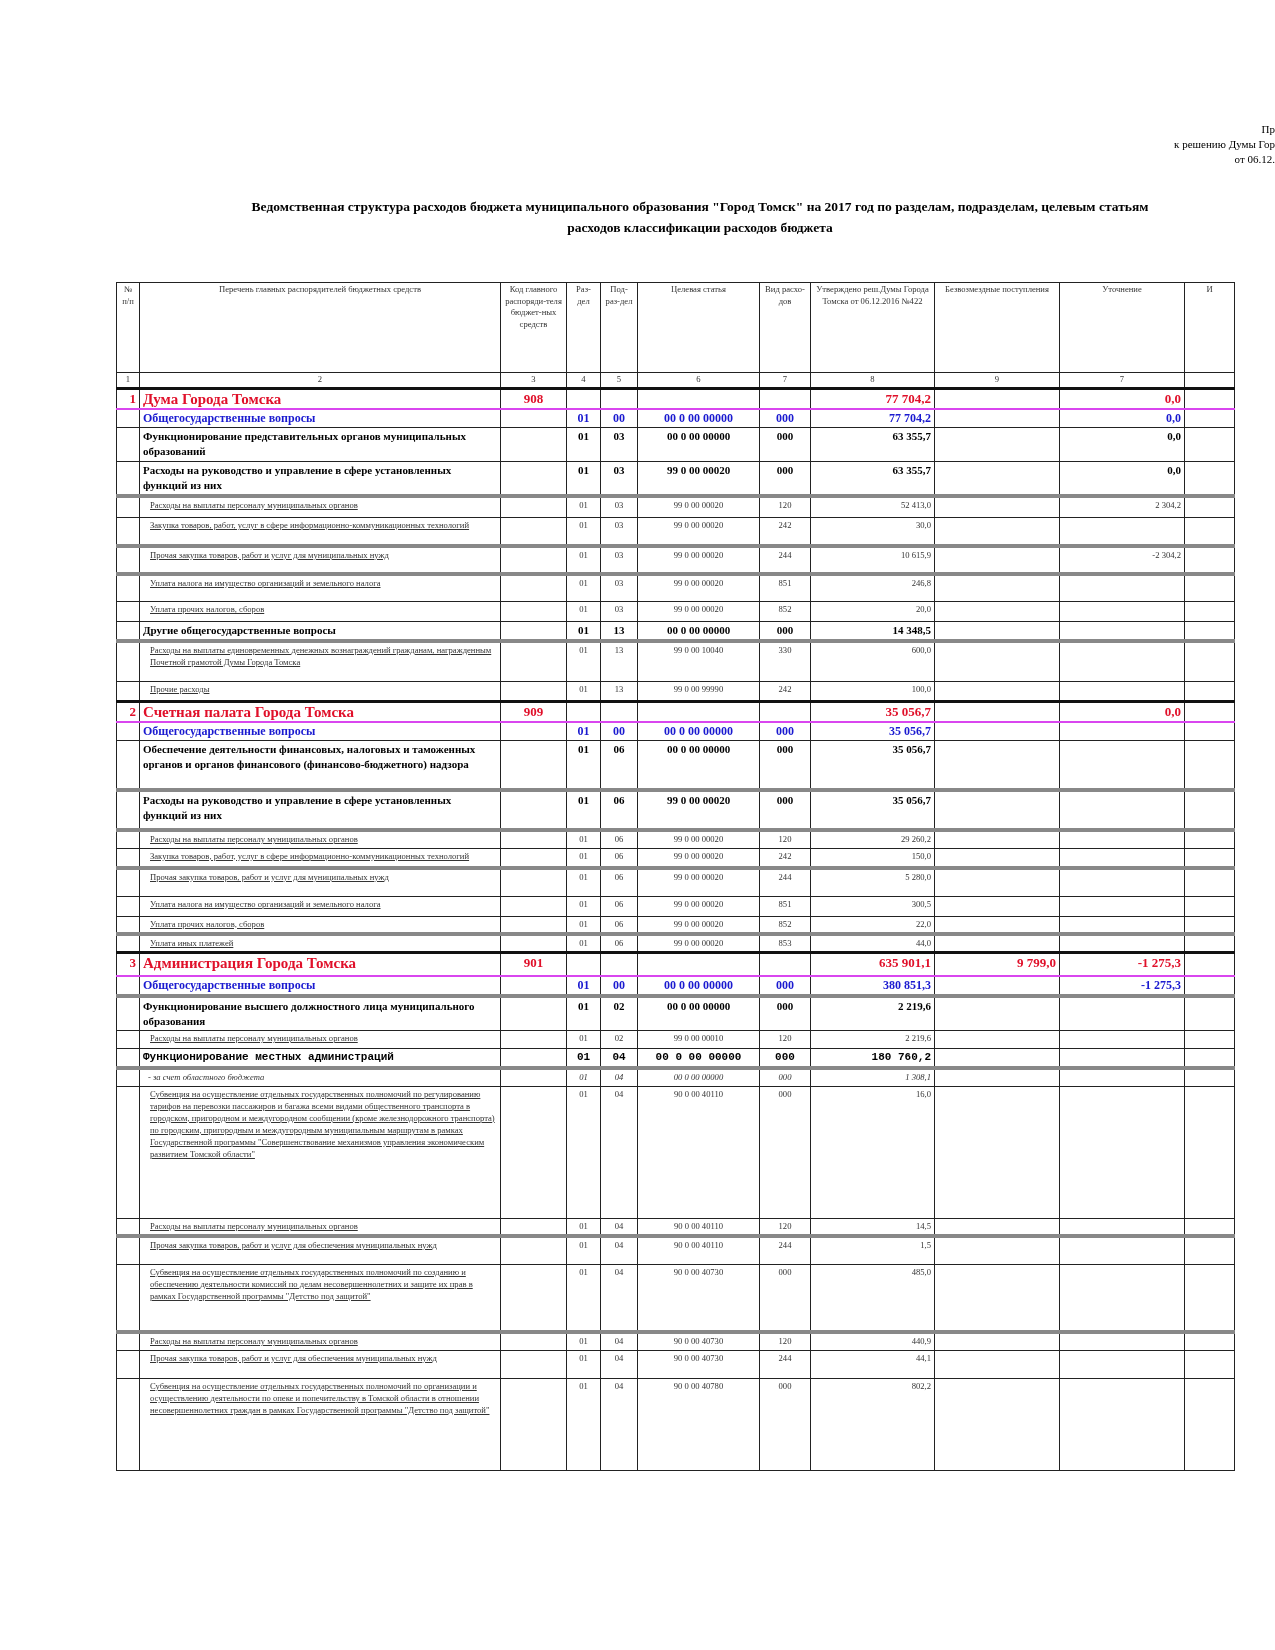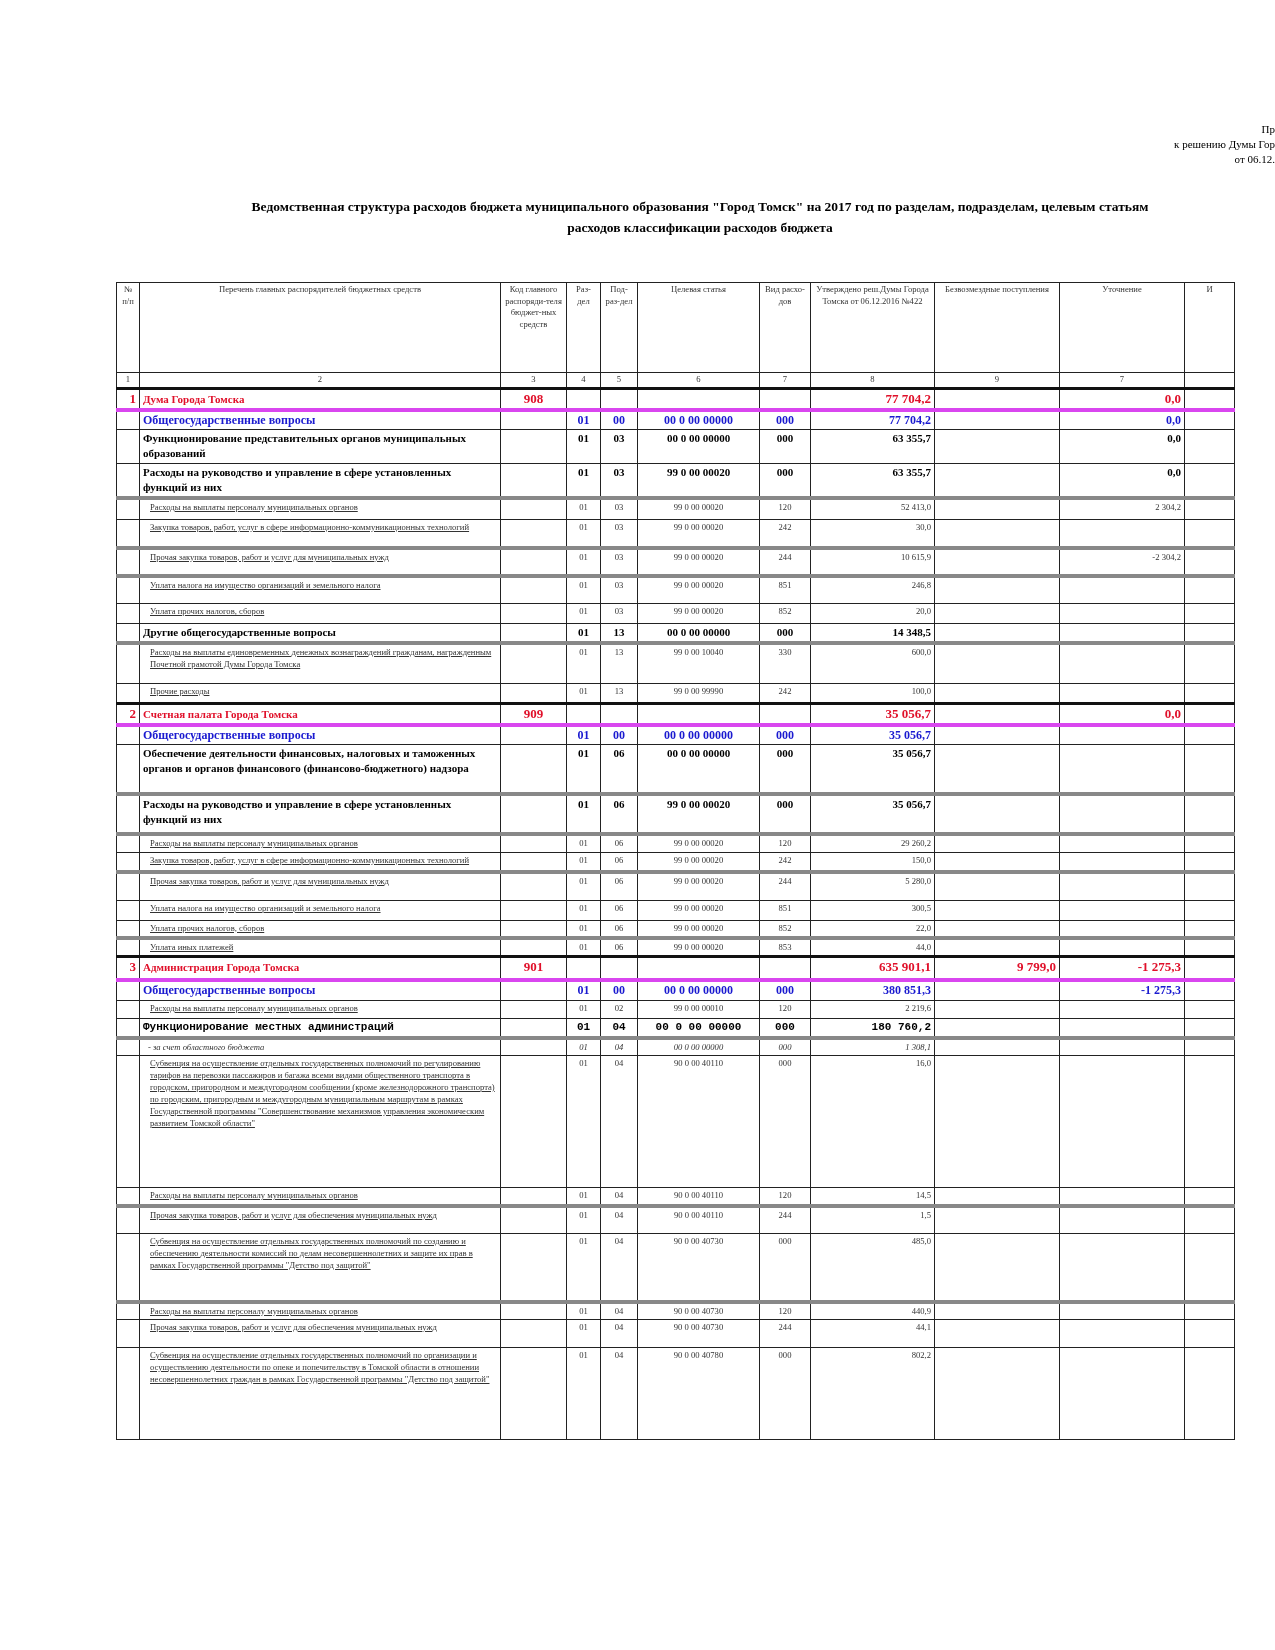--- a/index.html
+++ b/index.html
@@ -10,22 +10,22 @@
   .title { position: absolute; left: 100px; width: 1200px; top: 196px; text-align: center;
            font-weight: bold; font-size: 13.5px; line-height: 21px; white-space: nowrap; }
   table.budget { position: absolute; left: 116px; top: 282px; border-collapse: collapse; table-layout: fixed; }
   table.budget td, table.budget th { border: 1.5px solid #222; padding: 1px 3px; vertical-align: top;
            font-size: 8.6px; line-height: 11.5px; overflow: hidden; }
   table.budget th { font-weight: normal; text-align: center; color: #333; }
   .colnum td { text-align: center; height: 9px; font-size: 8px; line-height: 9px; padding: 0 2px; color:#333; border-top: 3px double #222; border-bottom: 2.5px solid #222; }
   .c { text-align: center; }
   .r { text-align: right; }
   tr.lvl-dept td { color: #e0102a; font-weight: bold; font-size: 13px; line-height: 16px; border-top: 3px solid #111; }
-  tr.lvl-dept td.name { font-size: 11px; }
-  tr.lvl-section td { color: #1a1ad0; font-weight: bold; font-size: 12px; line-height: 15px; border-top: 4px solid #d946ef; }
+  tr.lvl-dept td.name { font-size: 15px; }
+  tr.lvl-section td { color: #1a1ad0; font-weight: bold; font-size: 12px; line-height: 15px; border-top: 2px solid #d946ef; }
   tr.lvl-sub td { font-weight: bold; font-size: 11px; line-height: 15px; }
   tr.lvl-item td { font-weight: normal; font-size: 8.6px; line-height: 12px; color: #333; }
   tr.lvl-item td.name { padding-left: 10px; text-decoration: underline; }
   tr.lvl-italic td { font-style: italic; font-size: 8.6px; line-height: 12px; color: #333; }
   tr.lvl-italic td.name { padding-left: 8px; }
   tr.gray-top td { border-top: 4px solid #888; }
   td.name { text-align: left; }
   td.idx { text-align: right; }
 </style>
 </head>
@@ -390,20 +390,33 @@
         <td class="c"></td>
         <td class="c">01</td>
         <td class="c">00</td>
         <td class="c">00 0 00 00000</td>
         <td class="c">000</td>
         <td class="r">380 851,3</td>
         <td class="r"></td>
         <td class="r">-1 275,3</td>
         <td class="r"></td>
       </tr>
+      <tr class="lvl-sub gray-top" style="height: 28px;">
+        <td class="idx"></td>
+        <td class="name">Функционирование высшего должностного лица муниципального образования</td>
+        <td class="c"></td>
+        <td class="c">01</td>
+        <td class="c">02</td>
+        <td class="c">00 0 00 00000</td>
+        <td class="c">000</td>
+        <td class="r">2 219,6</td>
+        <td class="r"></td>
+        <td class="r"></td>
+        <td class="r"></td>
+      </tr>
       <tr class="lvl-item" style="height: 18px;">
         <td class="idx"></td>
         <td class="name">Расходы на выплаты персоналу муниципальных органов</td>
         <td class="c"></td>
         <td class="c">01</td>
         <td class="c">02</td>
         <td class="c">99 0 00 00010</td>
         <td class="c">120</td>
         <td class="r">2 219,6</td>
         <td class="r"></td>

